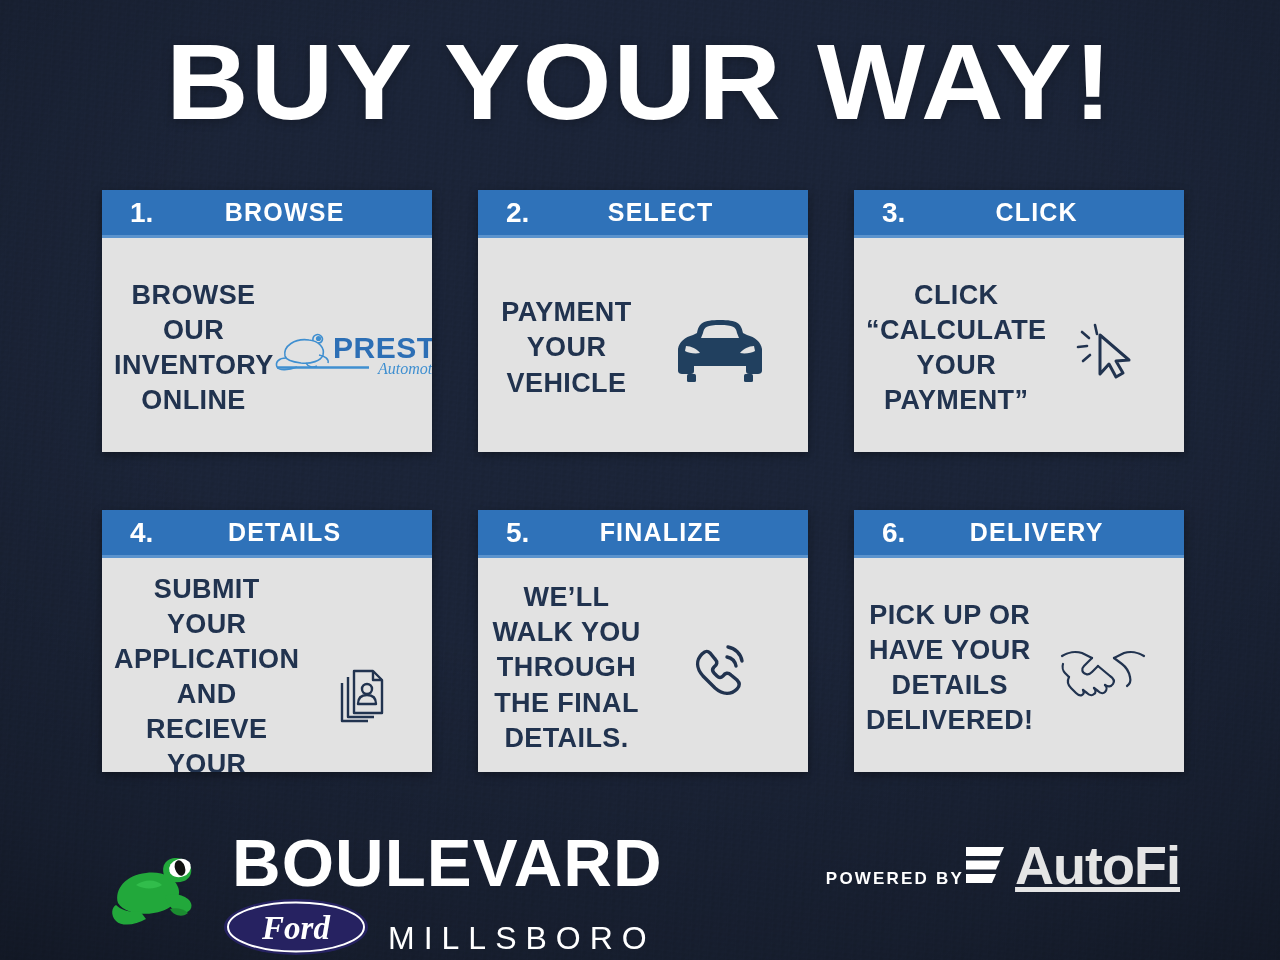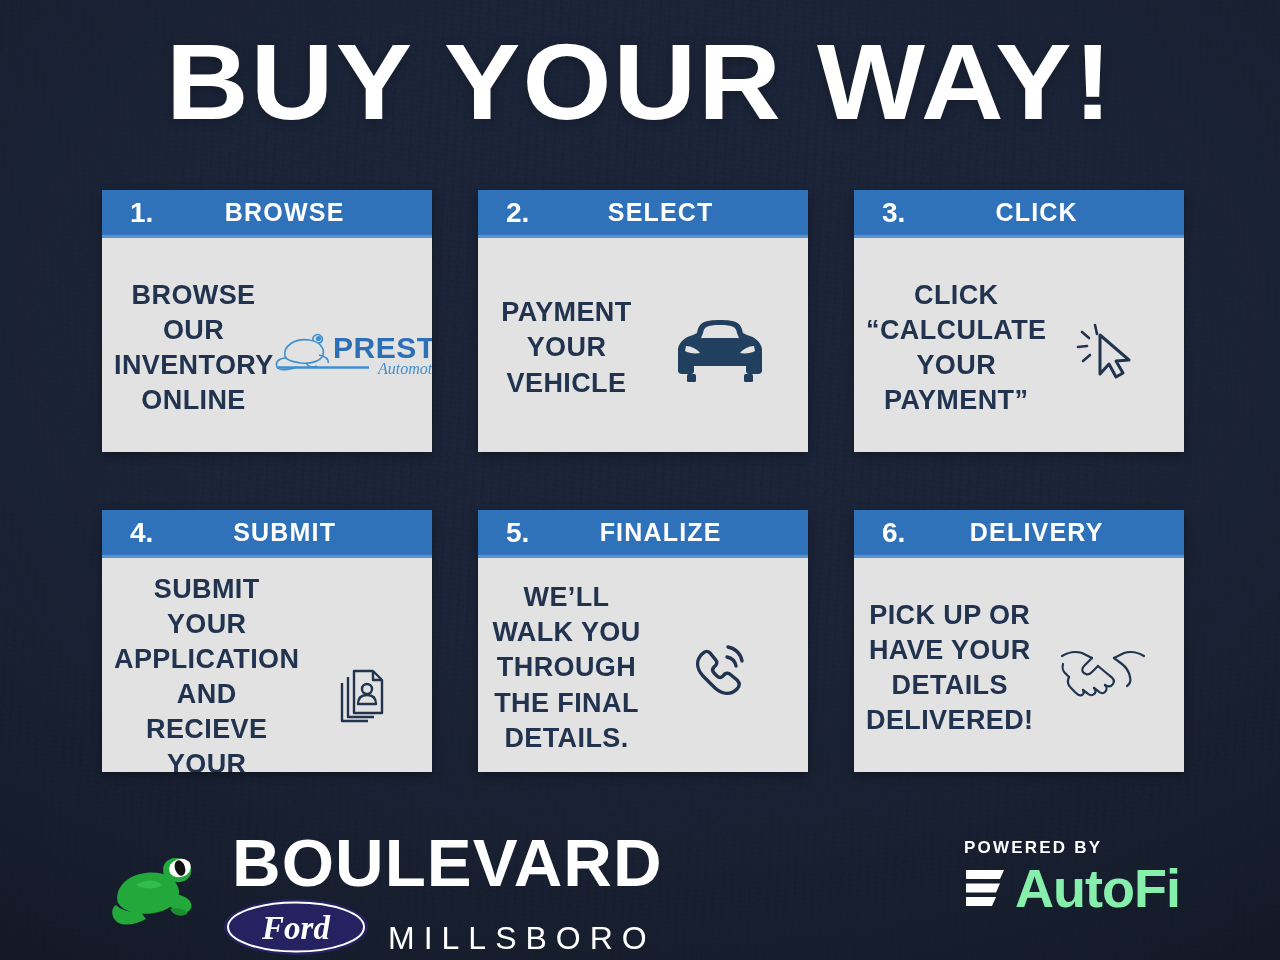--- a/index.html
+++ b/index.html
@@ -129,31 +129,31 @@
   #ford-oval {
     width:148px; height:60px; flex:0 0 auto;
     margin-left:-10px; margin-right:18px;
   }
   #millsboro-text {
     color:#ffffff; font-size:32px; font-weight:500;
     letter-spacing:9px;
   }
   #autofi-block {
     position:absolute; right:100px; top:18px;
-    display:flex; flex-direction:column; align-items:flex-start;
+    display:flex; flex-direction:row; align-items:flex-end;
   }
   #powered-by {
     color:#ffffff; font-size:17px; font-weight:bold;
     letter-spacing:2.2px; margin-bottom:3px;
   }
   #autofi-lockup { display:flex; align-items:center; }
   #autofi-mark { width:46px; height:44px; margin-right:5px; }
   #autofi-word {
-    color:#86efac; font-size:54px; font-weight:bold;
-    letter-spacing:-1px; line-height:1;
+    color:#e5e5e5; font-size:54px; font-weight:bold;
+    letter-spacing:-1px; line-height:1;text-decoration:underline;
   }
 </style>
 </head>
 <body>
 
 <div id="bg"></div>
 <div id="bgtex"></div>
 <div id="bgvig"></div>
 
 <div id="content">
@@ -228,21 +228,21 @@
             </g>
             <path d="M27 16 L27 55 L36 45 L43 58 L50 54 L43 42 L56 41 Z" fill="none" stroke="#21334f" stroke-width="3" stroke-linejoin="round"></path>
           </svg>
         </div>
       </div>
     </div>
 
     <div class="card">
       <div class="card-header">
         <span class="step-num">4.</span>
-        <span class="step-title">SUBMIT</span>
+        <span class="step-title">DETAILS</span>
       </div>
       <div class="card-body">
         <div class="card-text">SUBMIT YOUR APPLICATION AND RECIEVE YOUR APPROVAL</div>
         <div class="card-icon">
           <svg width="64" height="64" viewBox="0 0 64 64" fill="none" stroke="#21334f" stroke-width="2.4" stroke-linejoin="round">
             <path d="M14 18 L14 56 L40 56"></path>
             <path d="M20 12 L20 52 L46 52"></path>
             <path d="M26 6 L45 6 L54 15 L54 48 L26 48 Z"></path>
             <path d="M45 6 L45 15 L54 15"></path>
             <circle cx="39" cy="24" r="5"></circle>

